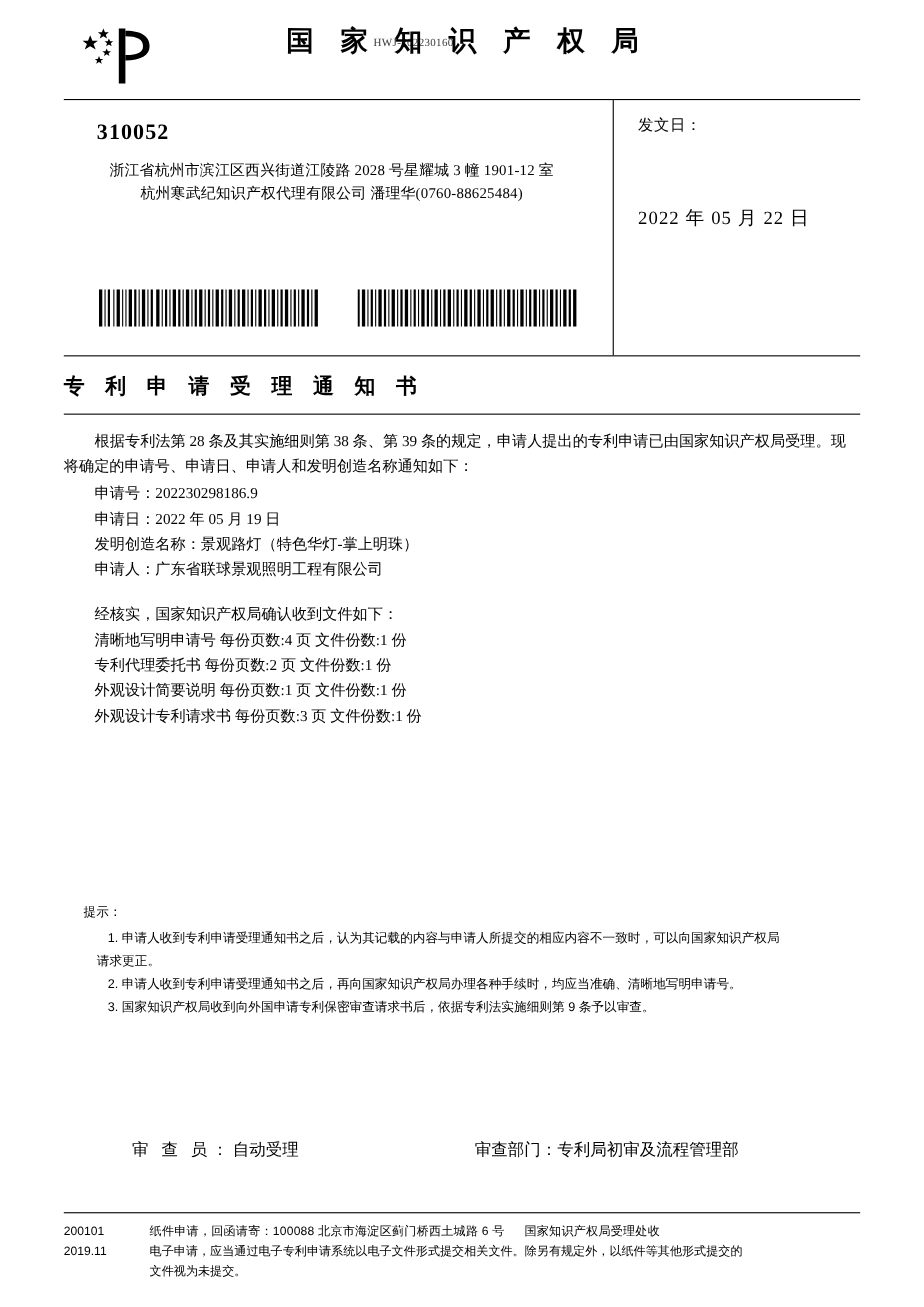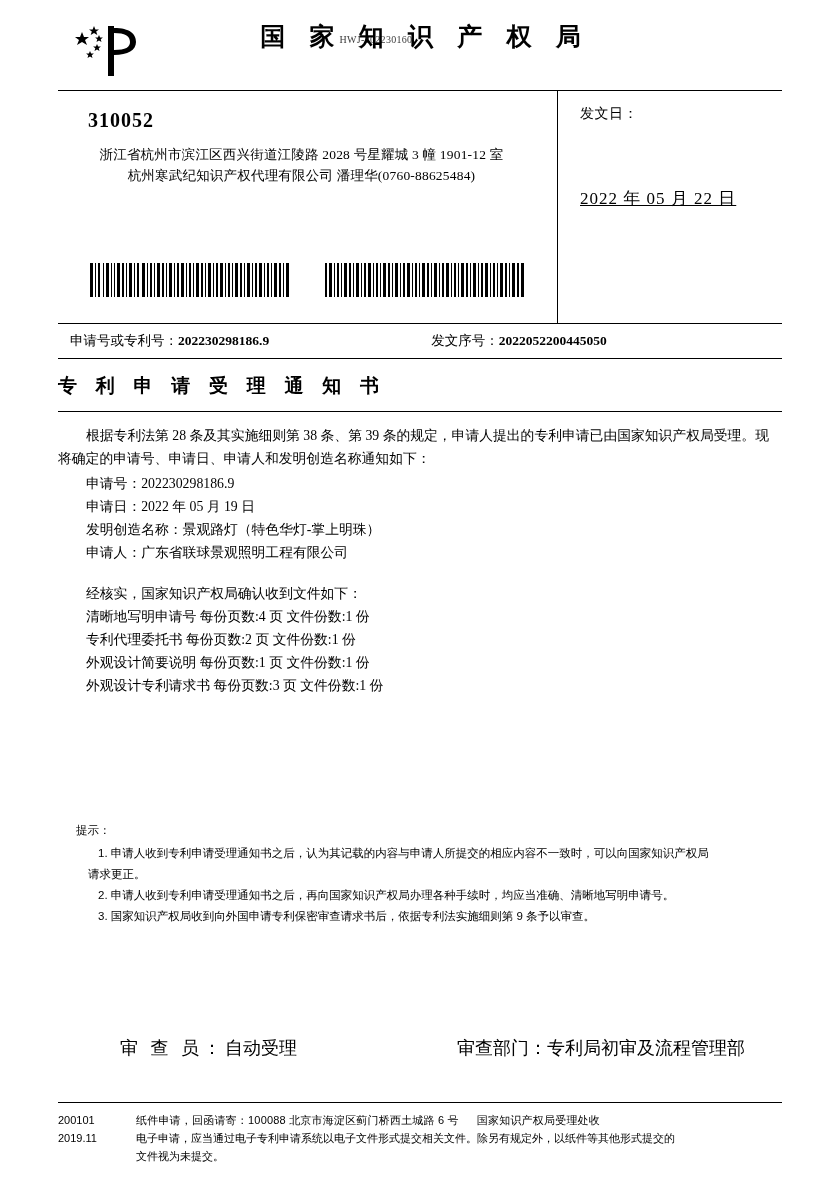--- a/index.html
+++ b/index.html
@@ -110,21 +110,20 @@
   }
   .send-label {
     font-size: 14px;
     letter-spacing: 0.5px;
   }
   .send-date {
     margin-top: 64px;
     font-size: 17px;
     letter-spacing: 1px;
     font-family: "Liberation Serif", serif;
-    text-decoration: underline;
   }
   
   .num-row {
     display: flex;
     align-items: center;
     height: 34px;
     border-bottom: 1.2px solid #000;
     font-size: 13.5px;
   }
   .num-cell {
@@ -181,21 +180,21 @@
   .tips .tip-cont {
     padding-left: 12px;
   }
   
   .sig {
     position: absolute;
     left: 58px;
     right: 58px;
     top: 1016px;
     display: flex;
-    font-size: 18px;
+    font-size: 15px;
     font-family: Liberation Serif, serif;
   }
   .sig-left {
     margin-left: 62px;
   }
   .sig-right {
     margin-left: 160px;
   }
   .sig .sp {
     letter-spacing: 4px;
@@ -374,28 +373,20 @@
           </svg>
         </span>
       </div>
     </div>
     <div class="addr-right">
       <div class="send-label">发文日：</div>
       <div class="send-date">2022 年 05 月 22 日</div>
     </div>
   </div>
 
-  <div class="num-row">
-    <div class="num-cell">
-      <span>申请号或专利号：</span><b>202230298186.9</b>
-    </div>
-    <div class="num-cell second">
-      <span>发文序号：</span><b>2022052200445050</b>
-    </div>
-  </div>
 
   <div class="doc-title">专 利 申 请 受 理 通 知 书</div>
 
   <div class="body">
     <p class="para">根据专利法第 28 条及其实施细则第 38 条、第 39 条的规定，申请人提出的专利申请已由国家知识产权局受理。现将确定的申请号、申请日、申请人和发明创造名称通知如下：</p>
     <p class="item">申请号：202230298186.9</p>
     <p class="item">申请日：2022 年 05 月 19 日</p>
     <p class="item">发明创造名称：景观路灯（特色华灯‑掌上明珠）</p>
     <p class="item">申请人：广东省联球景观照明工程有限公司</p>
     <div class="gap"></div>

